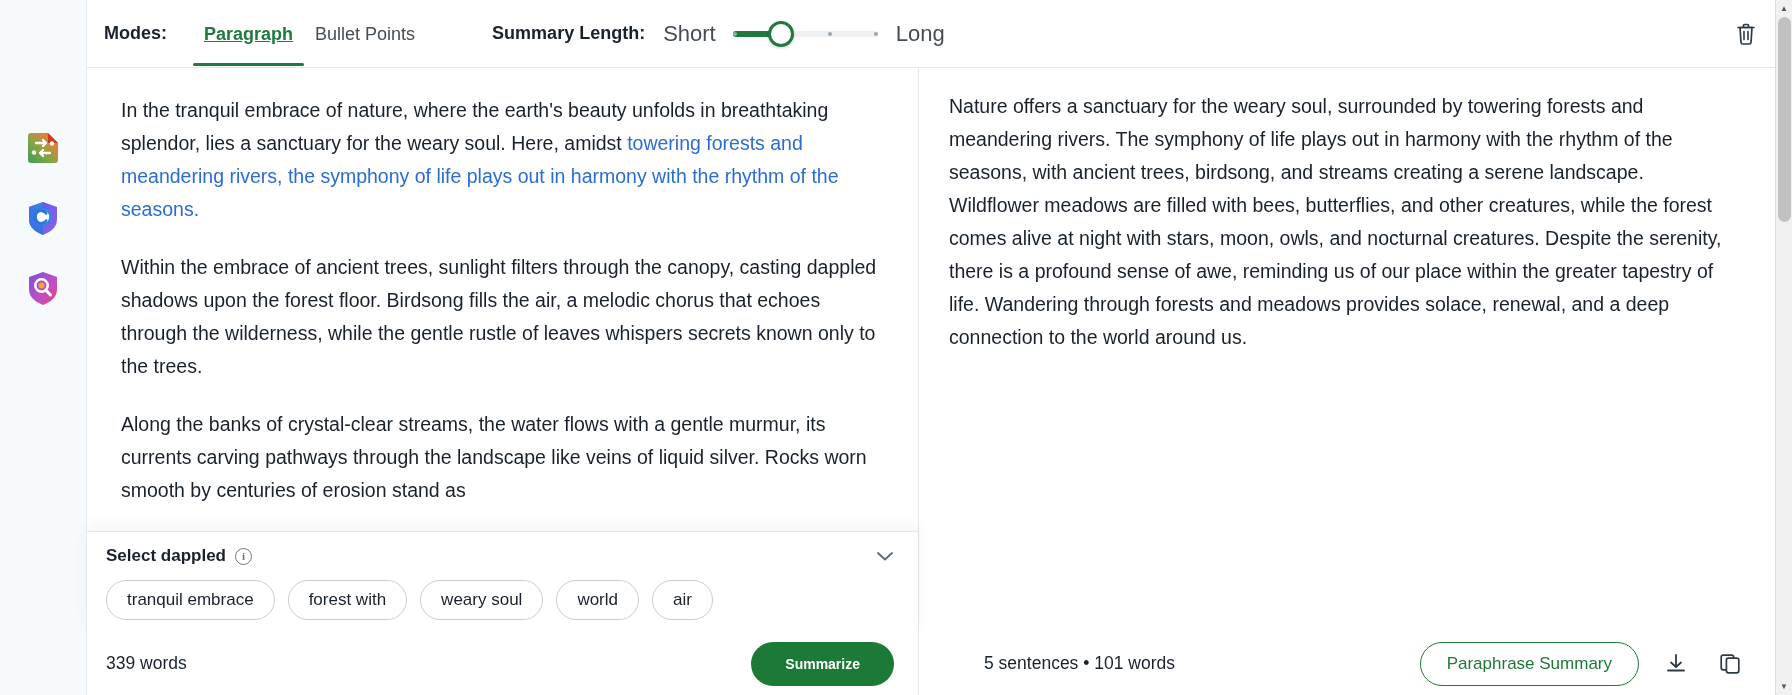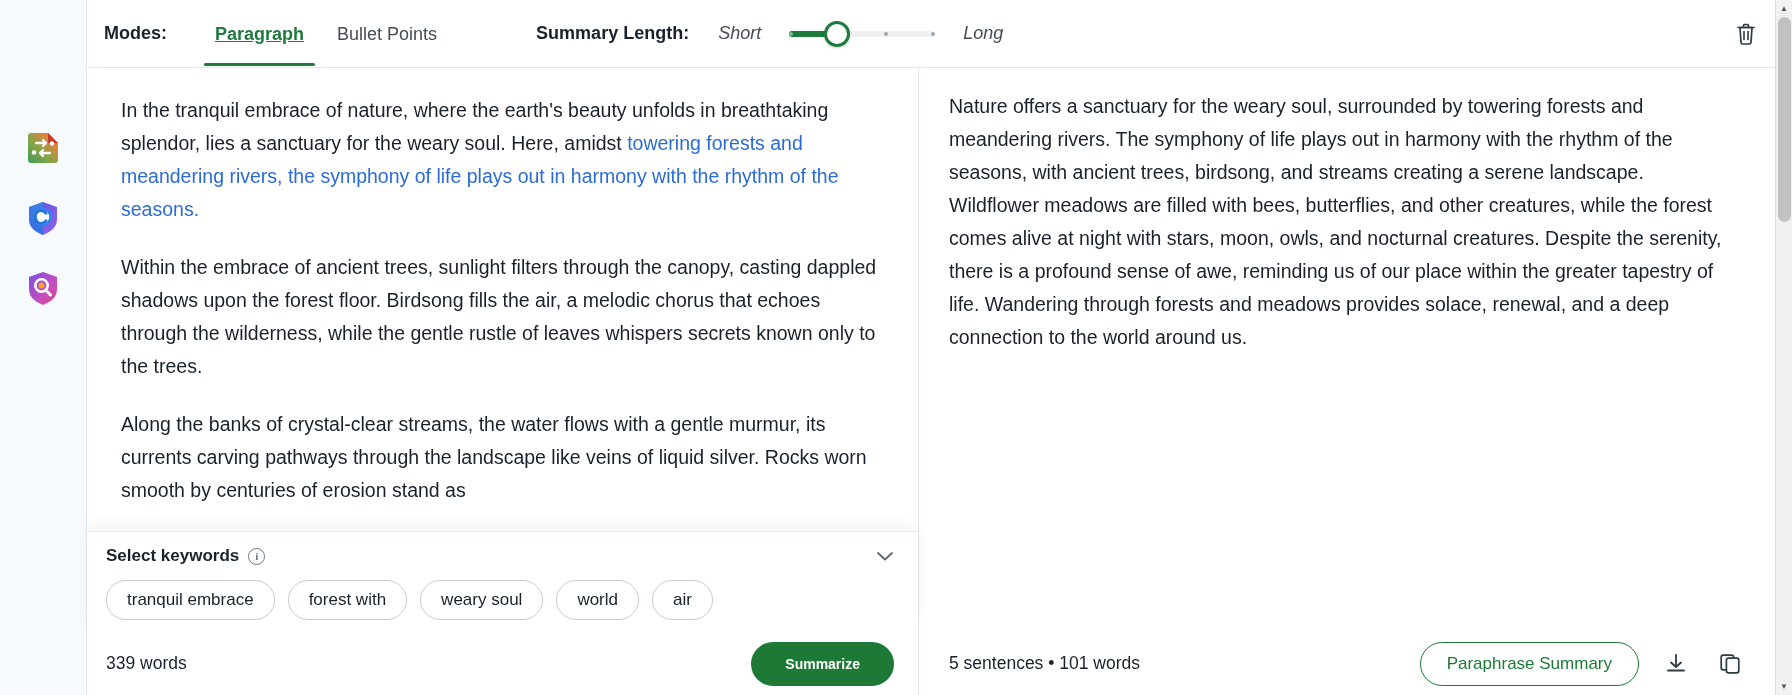--- a/index.html
+++ b/index.html
@@ -46,21 +46,21 @@
   }
 
   
   .toolbar {
     height: 68px;
     flex: 0 0 68px;
     border-bottom: 1px solid #e3e8ee;
     display: flex;
     align-items: center;
     padding: 0 12px 0 17px;
-    gap: 11px;
+    gap: 0;
   }
   .modes-label {
     font-size: 18px;
     font-weight: bold;
     color: #19222c;
     margin-right: 26px;
     white-space: nowrap;
   }
   .mode-tab {
     font-size: 18px;
@@ -84,24 +84,23 @@
     border-radius: 2px;
   }
   .sep-space { width: 66px; }
   .sl-label {
     font-size: 18px;
     font-weight: bold;
     color: #19222c;
     white-space: nowrap;
   }
   .sl-short, .sl-long {
-    font-size: 18px;
+    font-size: 22px;
     color: #444d56;
     white-space: nowrap;
-    font-style: italic;
   }
   .sl-short { margin-left: 18px; }
   .sl-long  { margin-left: 18px; }
 
   .slider {
     position: relative;
     width: 145px;
     height: 26px;
     margin-left: 17px;
     cursor: pointer;
@@ -285,20 +284,21 @@
     left: 0; right: 0; bottom: 0;
     height: 63px;
     display: flex;
     align-items: center;
     padding: 0 28px 0 30px;
     background: #fff;
   }
   .meta {
     font-size: 17.5px;
     color: #19222c;
+    margin-left: 35px;
   }
   .btn-paraphrase {
     background: #fff;
     color: #1d7a36;
     font-size: 17px;
     font-weight: normal;
     border: 1.5px solid #1d7a36;
     border-radius: 24px;
     padding: 11px 26px;
     cursor: pointer;
@@ -454,21 +454,21 @@
         <div class="src-text">
           <p>
             <span>In the tranquil embrace of nature, where the earth's beauty unfolds in breathtaking splendor, lies a sanctuary for the weary soul. Here, amidst </span><span class="hl">towering forests and meandering rivers, the symphony of life plays out in harmony with the rhythm of the seasons.</span>
           </p>
           <p>Within the embrace of ancient trees, sunlight filters through the canopy, casting dappled shadows upon the forest floor. Birdsong fills the air, a melodic chorus that echoes through the wilderness, while the gentle rustle of leaves whispers secrets known only to the trees.</p>
           <p>Along the banks of crystal-clear streams, the water flows with a gentle murmur, its currents carving pathways through the landscape like veins of liquid silver. Rocks worn smooth by centuries of erosion stand as</p>
         </div>
 
         <div class="kw-panel">
           <div class="kw-head">
-            <span class="kw-title">Select keywords</span>
+            <span class="kw-title">Select dappled</span>
             <span class="info-i">i</span>
             <span class="kw-chevron">
               <svg width="18" height="12" viewBox="0 0 18 12">
                 <path d="M2 3 L9 9.5 L16 3" stroke="#5b666f" stroke-width="1.8" fill="none" stroke-linecap="round" stroke-linejoin="round"></path>
               </svg>
             </span>
           </div>
           <div class="kw-chips">
             <div class="chip">tranquil embrace</div>
             <div class="chip">forest with</div>

